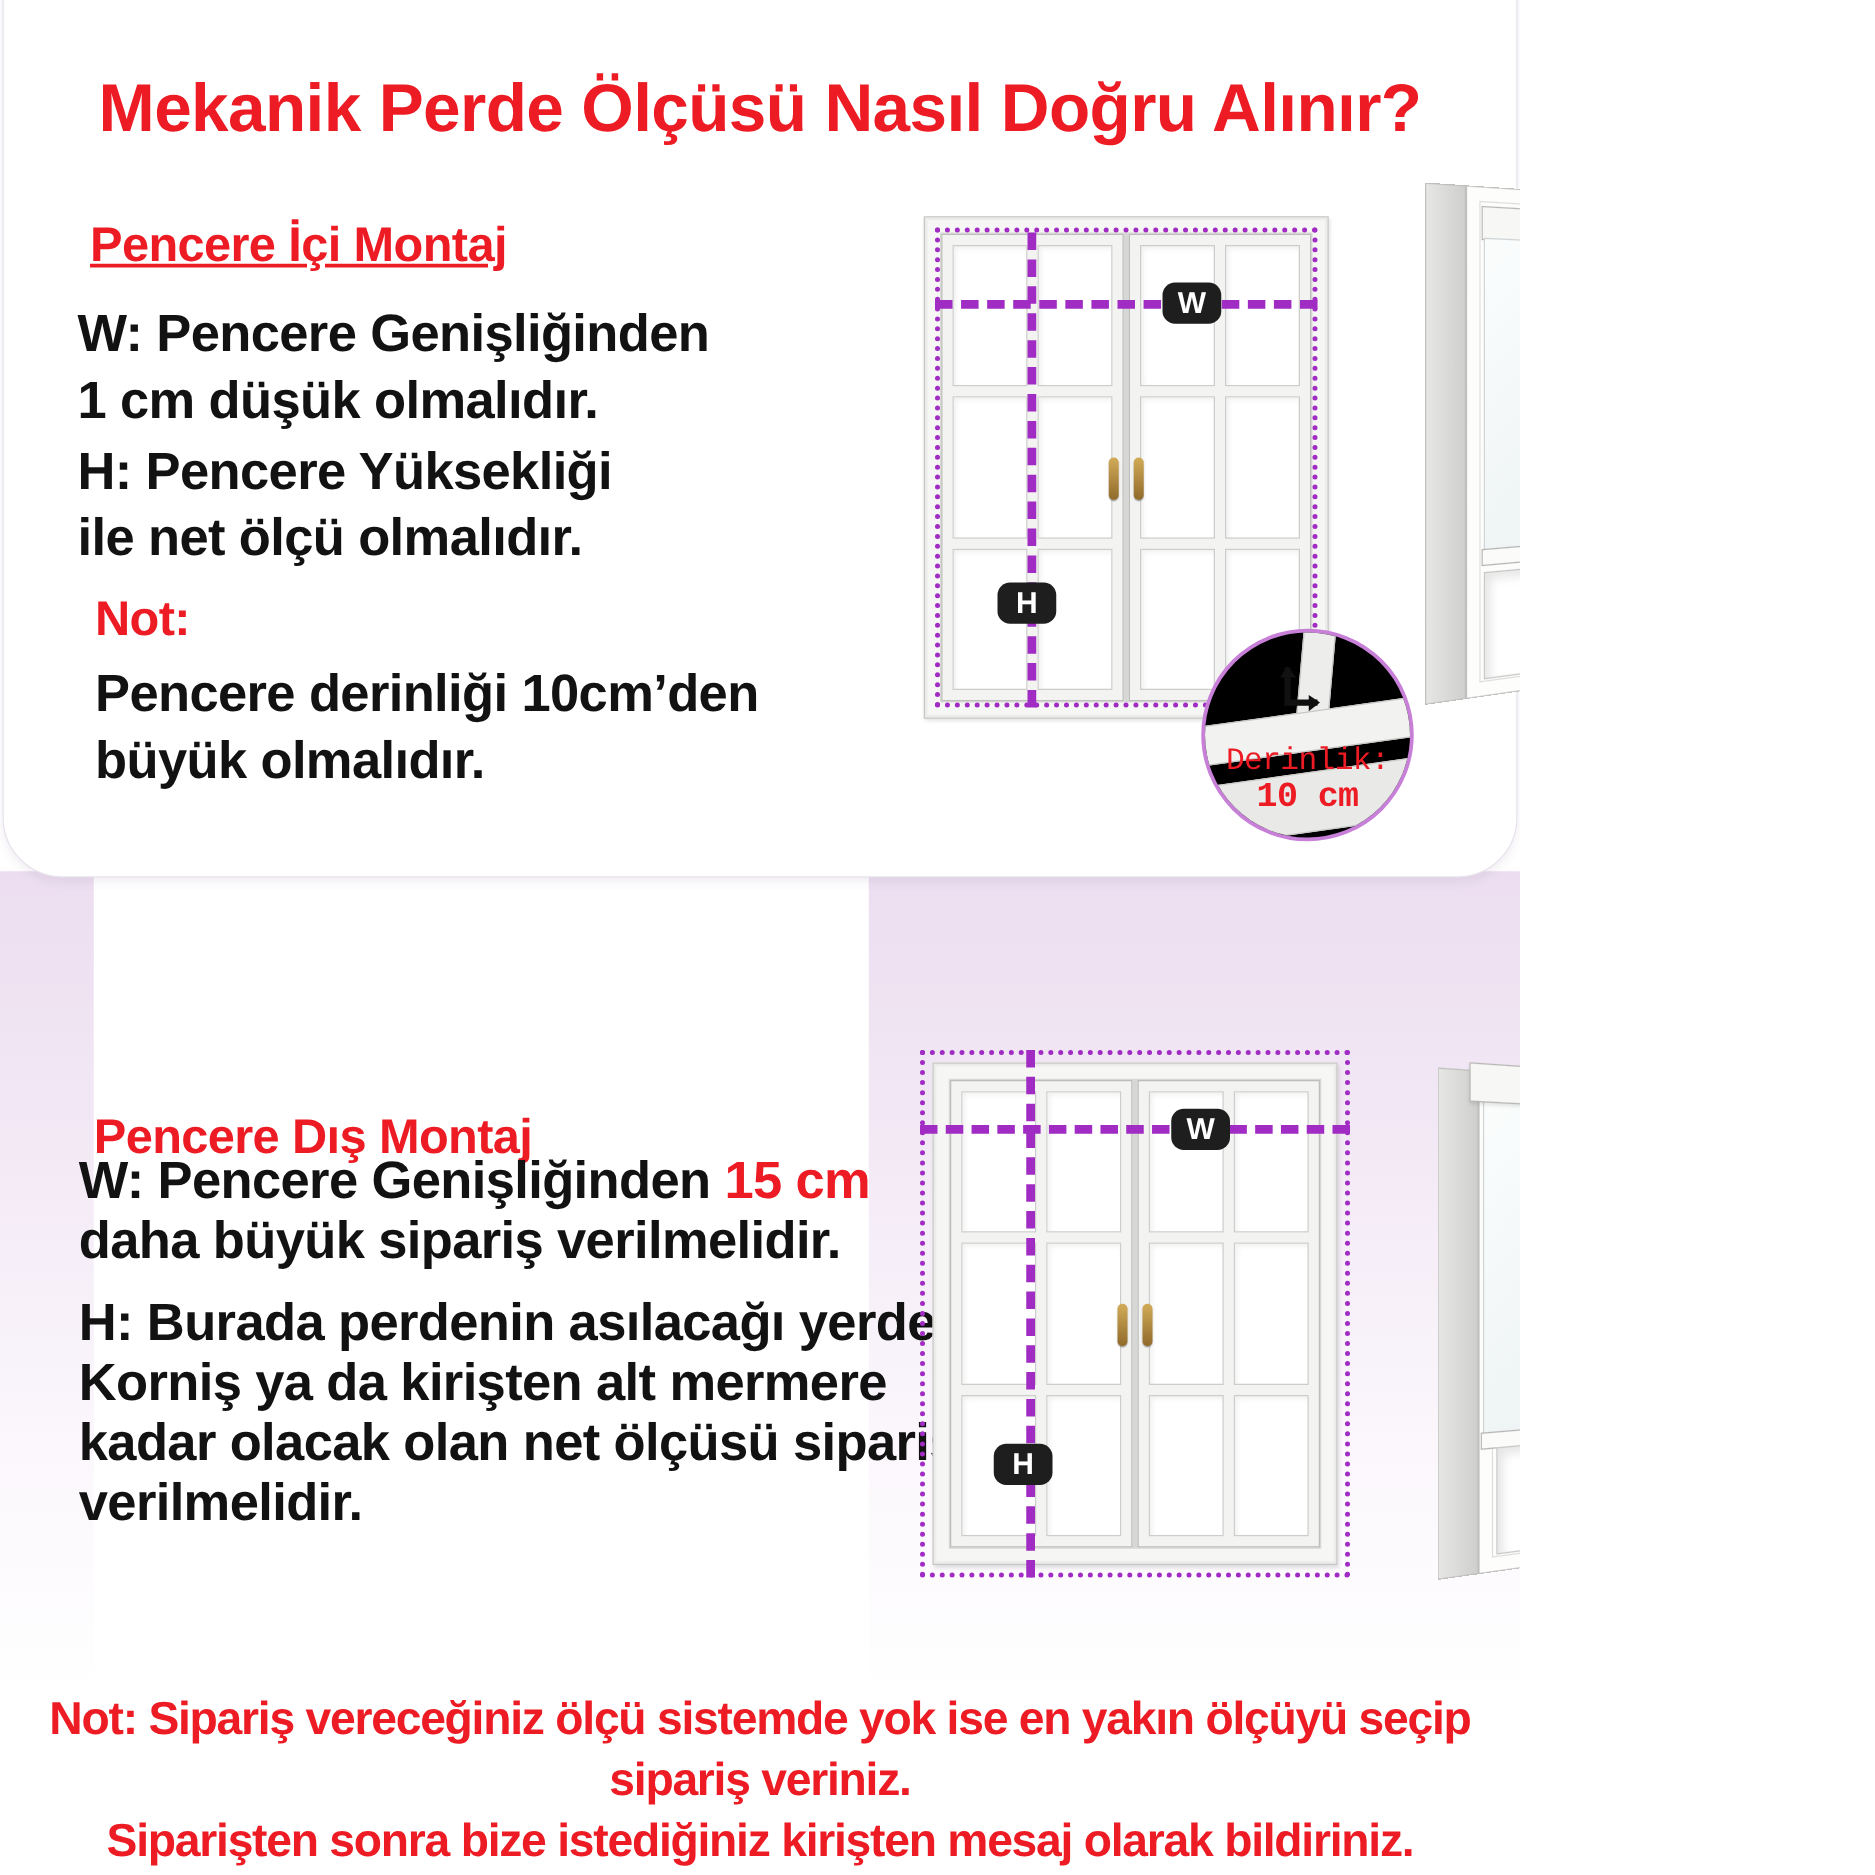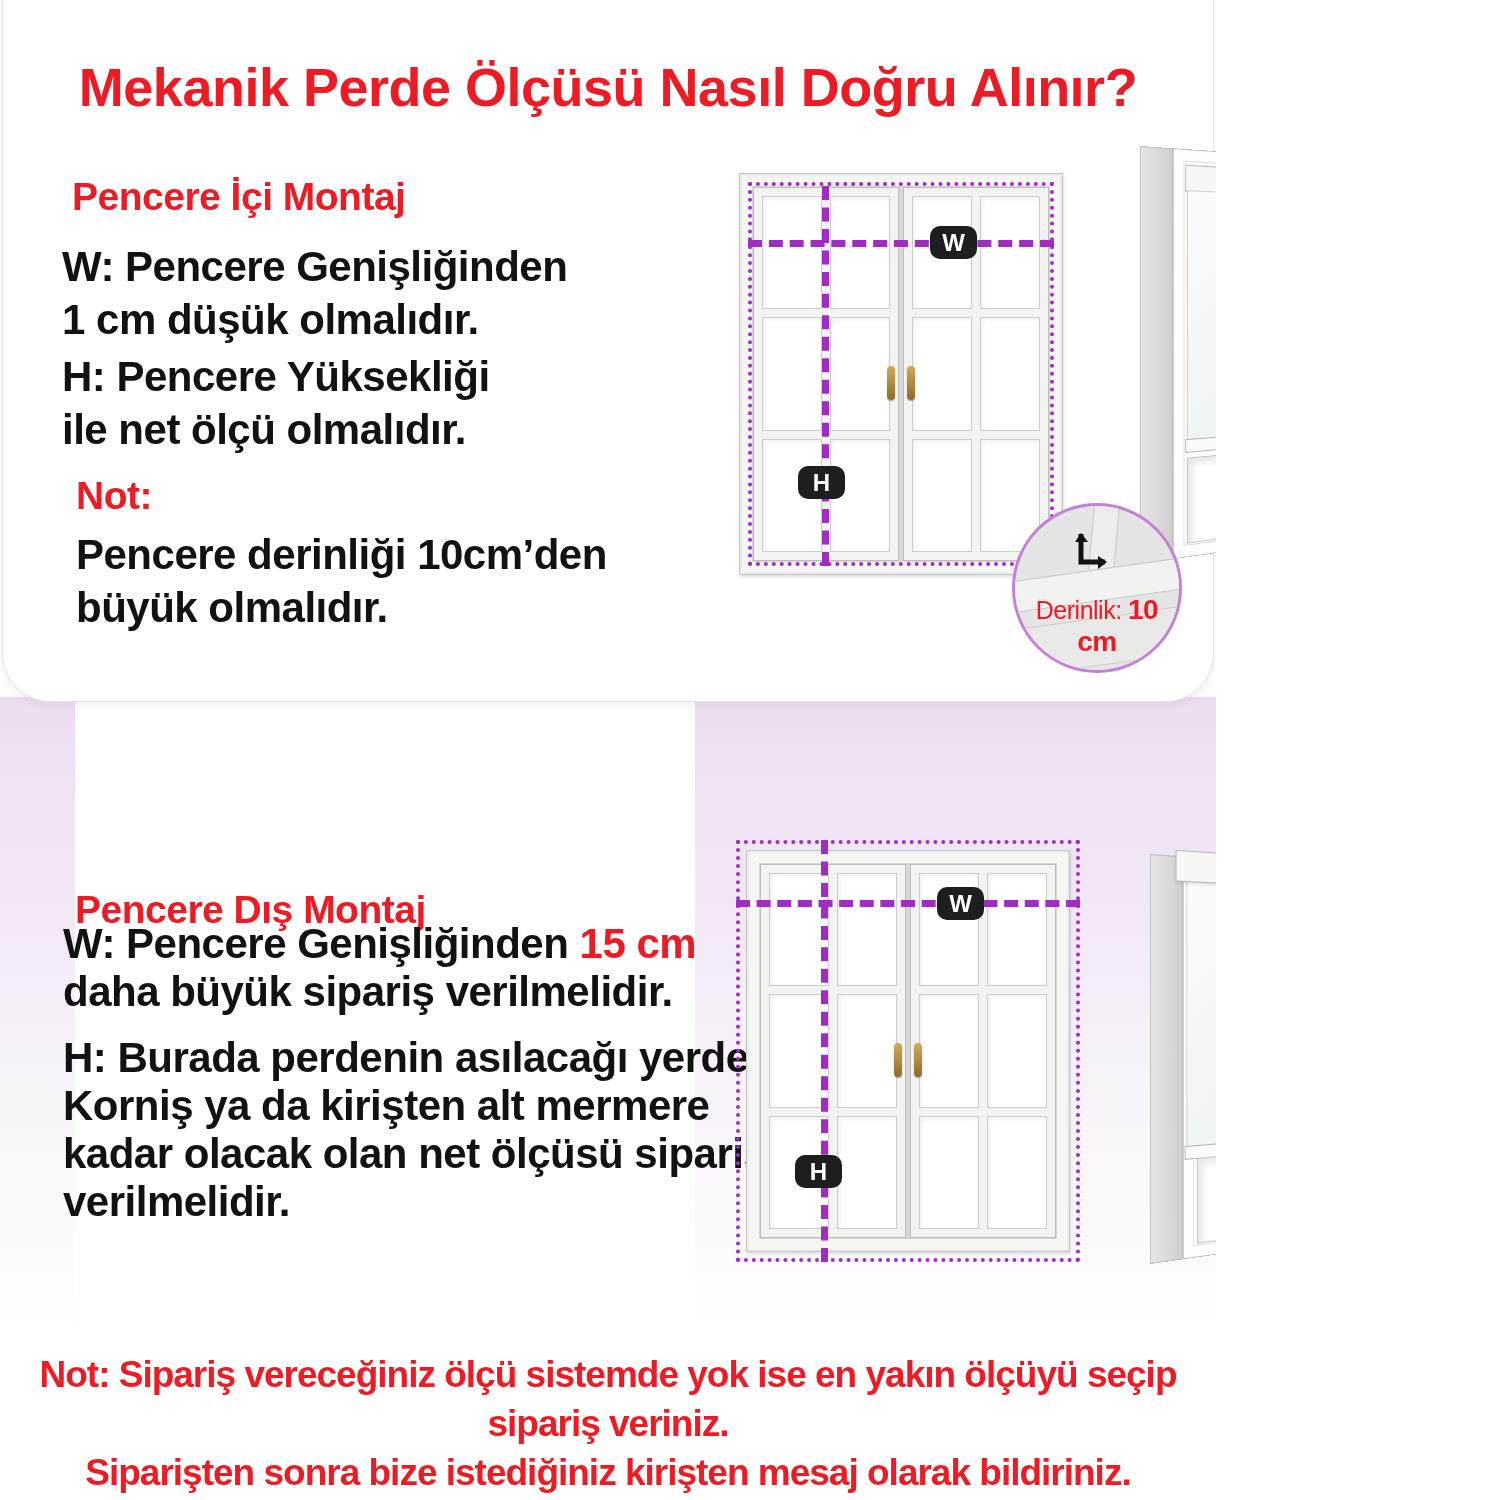--- a/index.html
+++ b/index.html
@@ -64,22 +64,22 @@
   .win-top .dash-v{left:82px;top:12px;bottom:8px;}
   .win-bot .dash-h{left:-11px;right:-11px;top:49px;}
   .win-bot .dash-v{left:74px;top:-11px;bottom:-11px;}
   .badge{
     position:absolute;width:47px;height:33px;background:var(--badge);color:#fff;
     border-radius:10px;font-size:24px;font-weight:bold;display:flex;
     align-items:center;justify-content:center;z-index:3;
   }
   
   .depth-circle{
-    position:absolute;left:1012px;top:503px;width:164px;height:164px;border-radius:50%;
-    border:3px solid var(--purple-light);background:#e5e5e5;overflow:hidden;z-index:6;
+    position:absolute;left:961px;top:503px;width:164px;height:164px;border-radius:50%;
+    border:3px solid var(--purple-light);background:#000000;overflow:hidden;z-index:6;font-family:Liberation Mono, monospace;
   }
   .jamb{
     position:absolute;left:76px;top:-14px;width:24px;height:90px;background:#ededeb;
     border:1px solid #c6c6c4;transform:rotate(5deg);
   }
   .sill-a{
     position:absolute;left:-24px;top:64px;width:200px;height:30px;background:#f2f2f0;
     border:1px solid #c6c6c4;transform:rotate(-8deg);
   }
   .sill-b{
@@ -121,21 +121,21 @@
 <body>
 
 <div class="canvas">
 
   <div class="lavender-band"></div>
   <div class="white-box"></div>
   <div class="top-panel"></div>
 
   <div class="title">Mekanik Perde Ölçüsü Nasıl Doğru Alınır?</div>
 
-  <div class="red-heading" style="left:72px;top:175px;">Pencere İçi Montaj</div>
+  <div class="red-heading" style="left:72px;top:175px;text-decoration:underline;">Pencere İçi Montaj</div>
   <div class="body-par" style="left:62px;top:240px;">W: Pencere Genişliğinden
 1 cm düşük olmalıdır.</div>
   <div class="body-par" style="left:62px;top:350px;">H: Pencere Yüksekliği
 ile net ölçü olmalıdır.</div>
   <div class="red-heading" style="left:76px;top:474px;">Not:</div>
   <div class="body-par" style="left:76px;top:528px;">Pencere derinliği 10cm’den
 büyük olmalıdır.</div>
 
   <div class="window win-top" style="left:739px;top:173px;">
     <div class="recess"></div>

